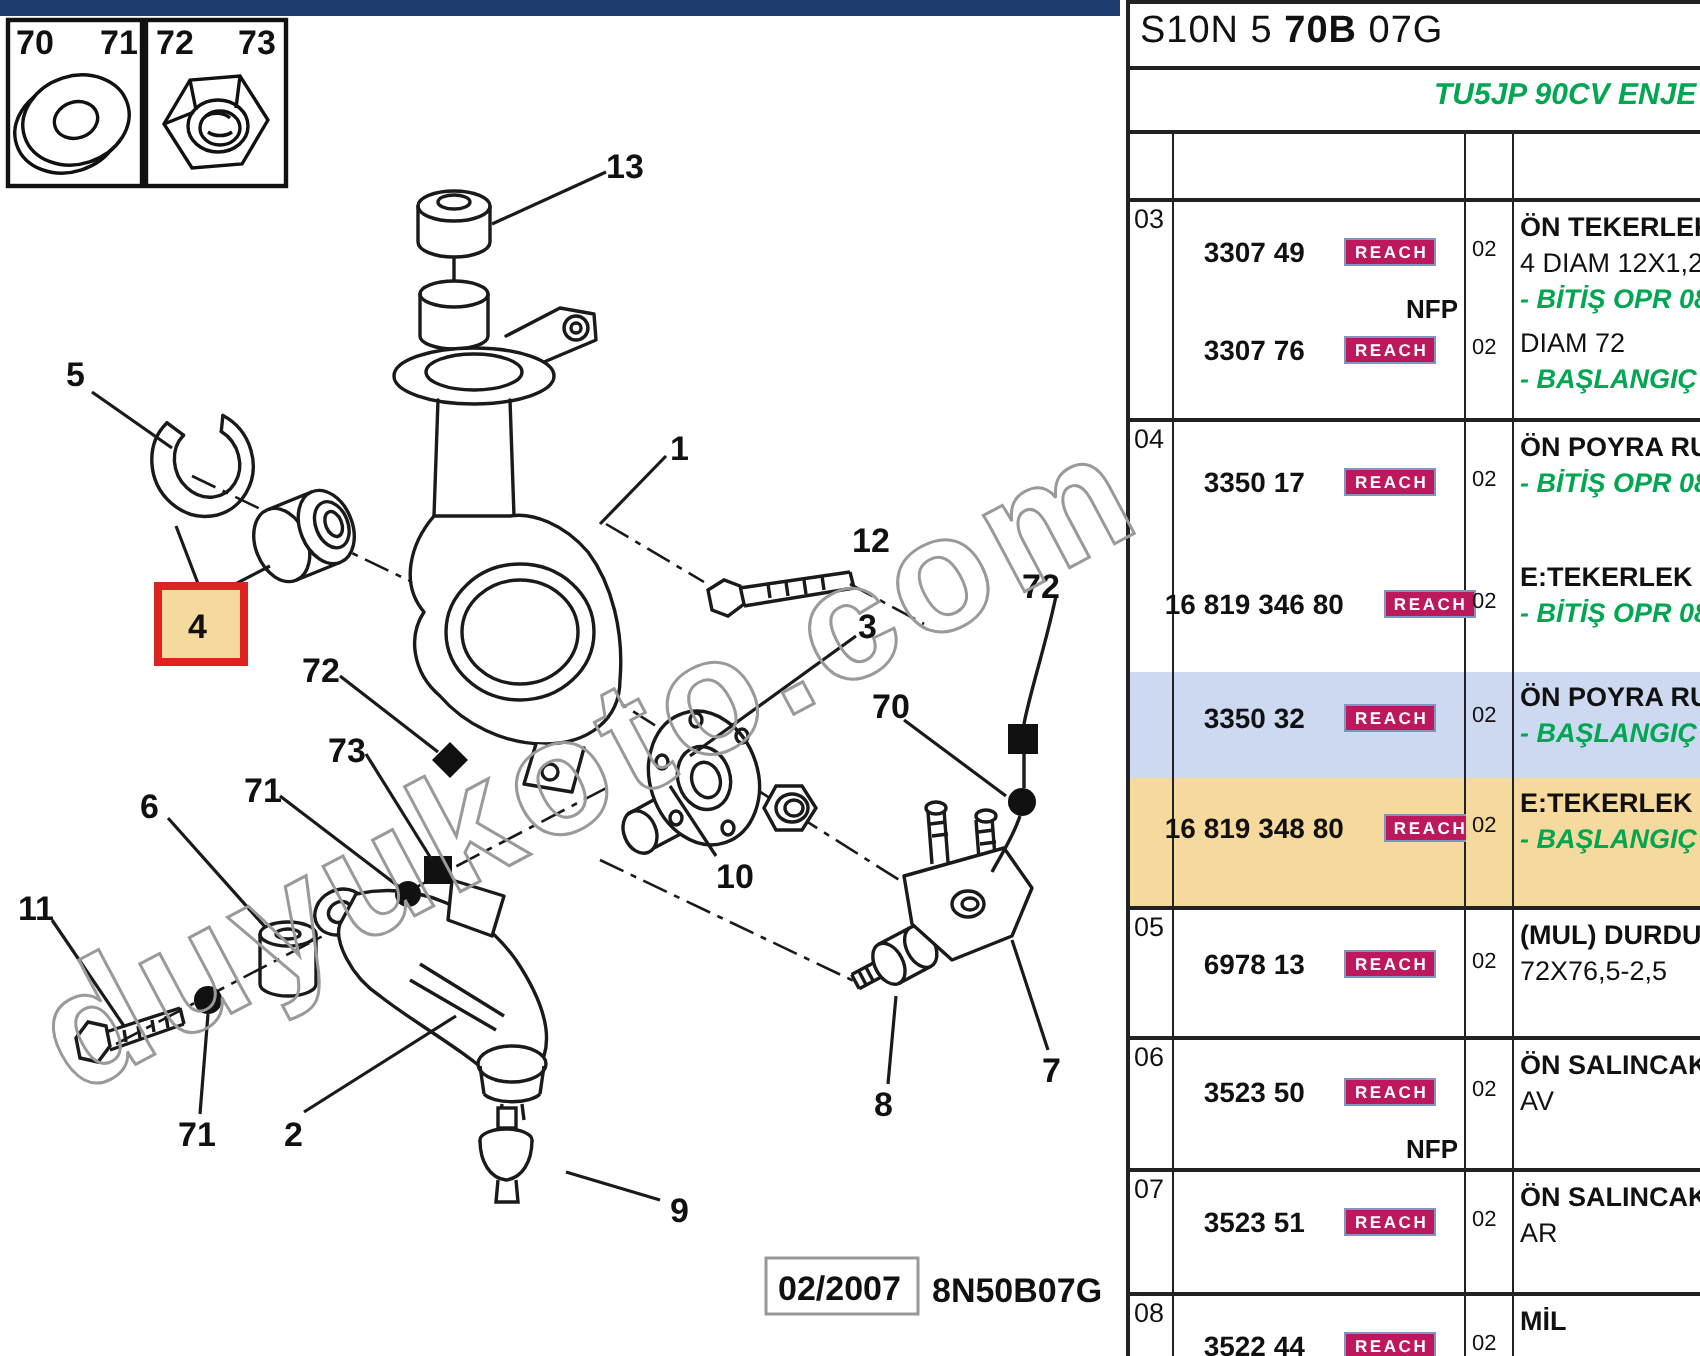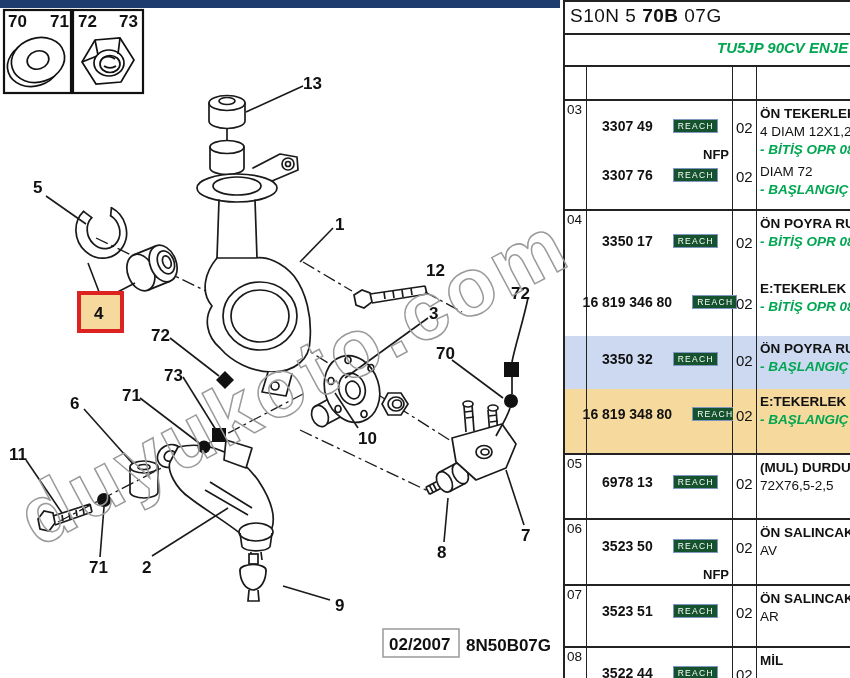--- a/index.html
+++ b/index.html
@@ -26,25 +26,25 @@
   .row-block{border-bottom:2px solid #222;}
   .entry{display:grid;grid-template-columns:22px 146px 24px 1fr;}
   .cell{min-width:0;}
   .c1{border-right:1.5px solid #222;}
   .c2{border-right:1.5px solid #222;}
   .c3{border-right:1.5px solid #222;}
   .idx{font-size:13.5px;padding:1px 0 0 2px;}
   .part{padding-top:var(--pt,14px);}
   .numline{display:flex;justify-content:center;align-items:center;padding:0 2px 0 3px;}
   .pnum{font-weight:bold;font-size:14px;white-space:nowrap;}
-  .reach{background:#14532d;color:#fff;font-size:8.5px;font-weight:normal;letter-spacing:1.3px;
+  .reach{background:#be185d;color:#fff;font-size:8.5px;font-weight:bold;letter-spacing:1.3px;
     padding:2px 3px 2px 4px;border:1px solid #8096c0;line-height:1;flex:0 0 auto;margin-left:20px;}
   .nfp{font-weight:bold;font-size:13px;text-align:right;padding-right:3px;margin-top:13px;min-height:0;}
   .nfp:empty{display:none;}
-  .qty{font-size:15px;padding:calc(var(--pt,14px) + 1px) 0 0 3px;}
+  .qty{font-size:11px;padding:calc(var(--pt,14px) + 1px) 0 0 3px;}
   .desc{padding:4px 0 0 3px;overflow:visible;}
   .d-title{font-weight:bold;font-size:13.5px;line-height:18px;white-space:nowrap;}
   .d-line{font-size:13.5px;line-height:18px;white-space:nowrap;}
   .d-note{font-size:13.5px;line-height:18px;white-space:nowrap;font-style:italic;font-weight:bold;color:#00a651;}
   .d-title:empty,.d-line:empty,.d-note:empty{display:none;}
   .hl-blue .cell{background:#ccd9f1;}
   .hl-orange .cell{background:#f6d99d;}
   text{font-family:"Liberation Sans", sans-serif;}
   .lbl{font-size:17px;font-weight:bold;fill:#111;}
   .stamp{font-size:17px;font-weight:bold;fill:#111;}

